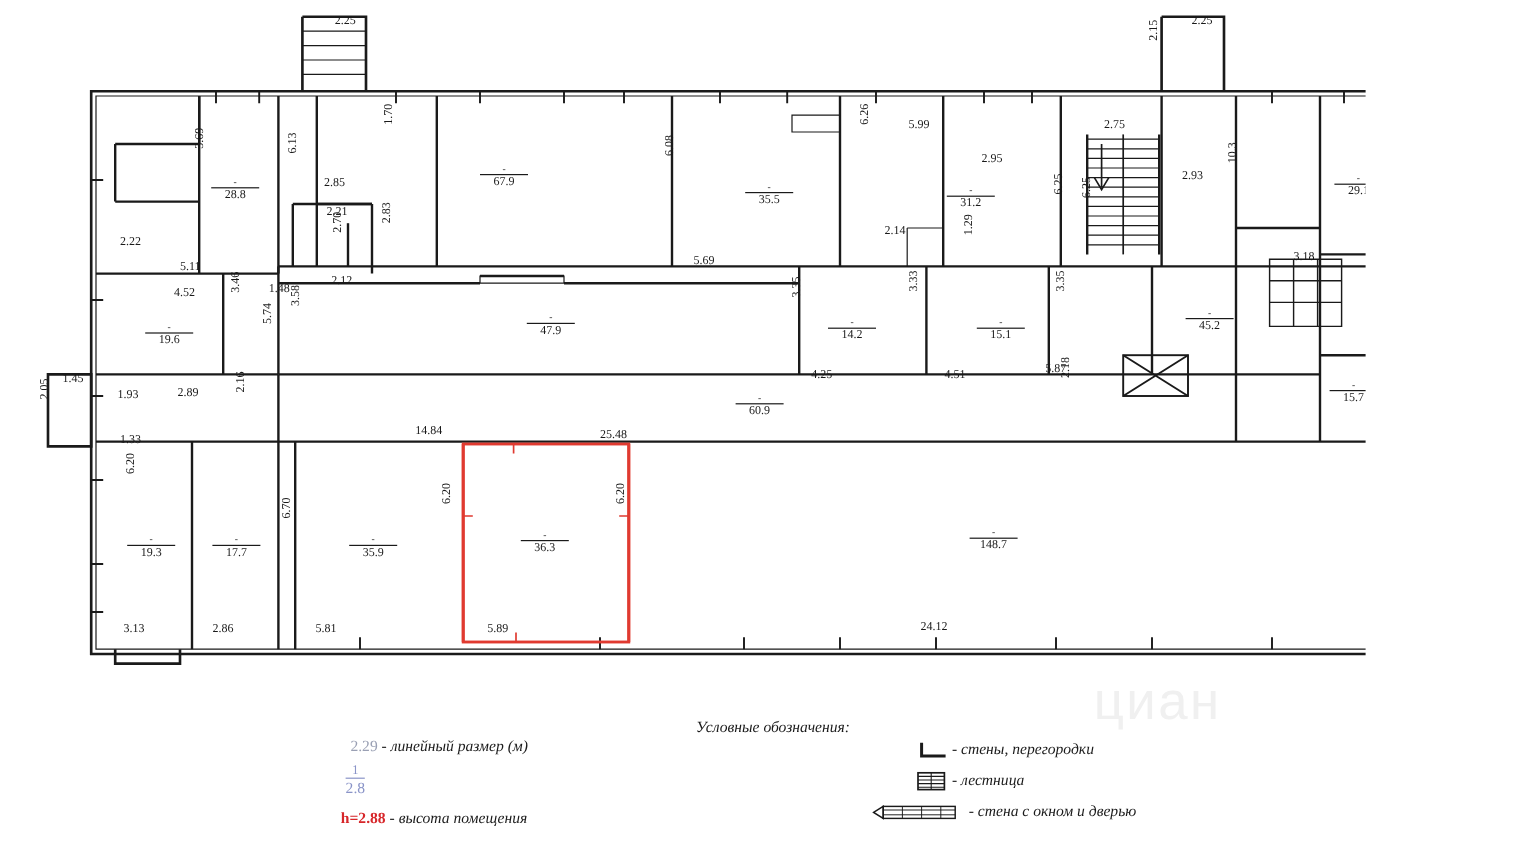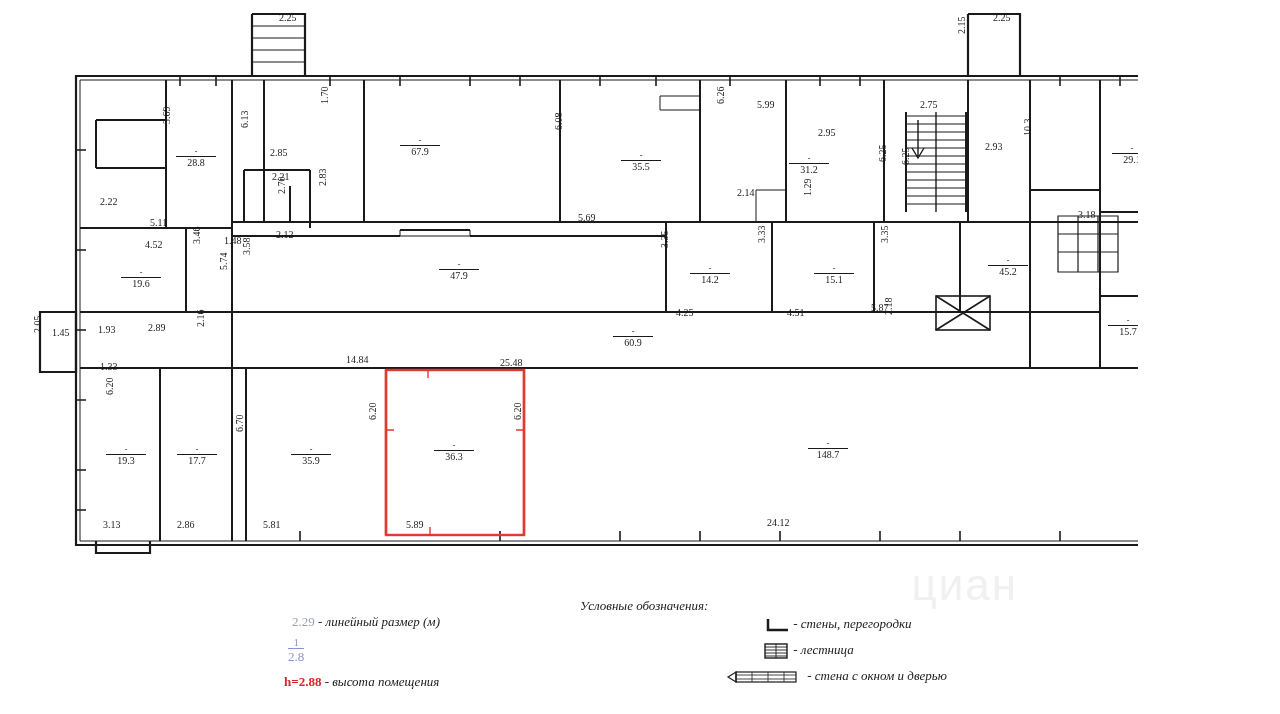--- a/index.html
+++ b/index.html
@@ -263,21 +263,21 @@
       <div class="lbl vert" style="left: 660px; top: 248px;">3.35</div>
       <div class="lbl vert" style="left: 757px; top: 243px;">3.33</div>
       <div class="lbl vert" style="left: 880px; top: 243px;">3.35</div>
       <div class="lbl vert" style="left: 1142px; top: 248px;">2.95</div>
       <div class="lbl" style="left: 346px; top: 307px; margin-top: 48px;">14.84</div>
       <div class="lbl" style="left: 676px; top: 308px;">4.25</div>
       <div class="lbl" style="left: 787px; top: 308px;">4.51</div>
       <div class="lbl" style="left: 871px; top: 303px;">5.87</div>
       <div class="lbl vert" style="left: 884px; top: 315px;">2.18</div>
       <div class="lbl vert" style="left: 1210px; top: 318px;">2.55</div>
-      <div class="lbl" style="left: 52px; top: 328px; text-align: right;">1.45</div>
+      <div class="lbl" style="left: 52px; top: 311px; text-align: right;">1.45</div>
       <div class="lbl" style="left: 98px; top: 325px;">1.93</div>
       <div class="lbl" style="left: 148px; top: 323px;">2.89</div>
       <div class="lbl vert" style="left: 196px; top: 327px;">2.16</div>
       <div class="lbl vert" style="left: 33px; top: 333px;">2.05</div>
       <div class="lbl" style="left: 100px; top: 362px;">1.33</div>
       <div class="lbl" style="left: 500px; top: 358px;">25.48</div>
       <div class="lbl" style="left: 1154px; top: 359px;">6.15</div>
       <div class="lbl vert" style="left: 105px; top: 395px;">6.20</div>
       <div class="lbl vert" style="left: 235px; top: 432px;">6.70</div>
       <div class="lbl vert" style="left: 368px; top: 420px;">6.20</div>

